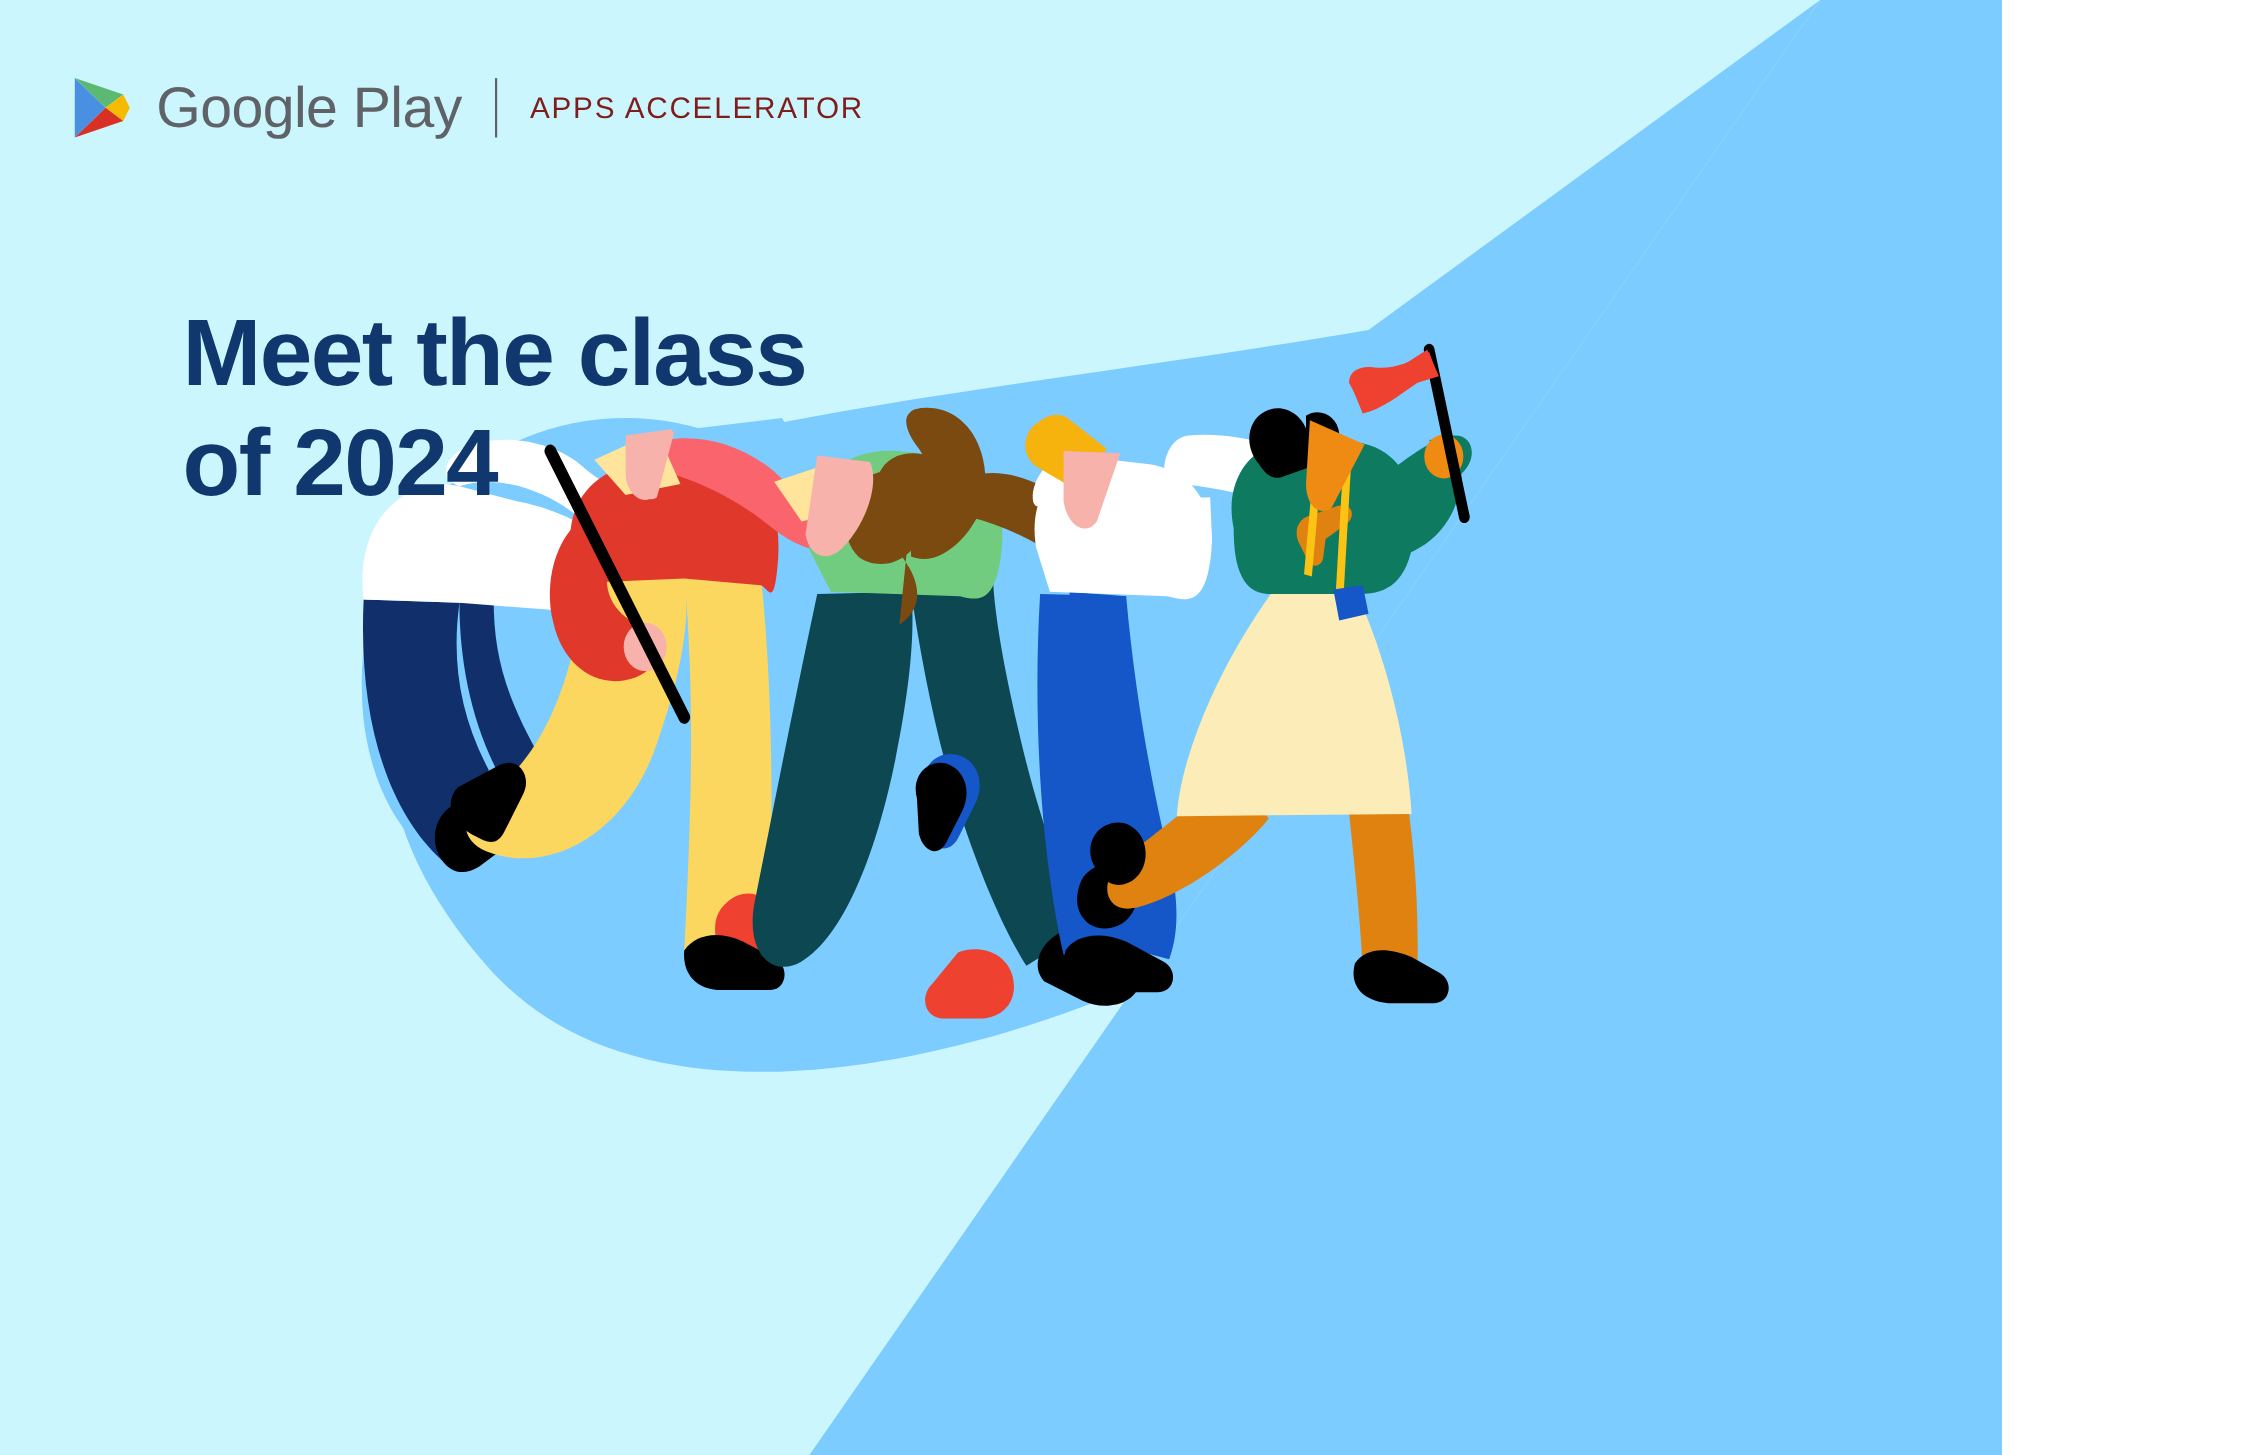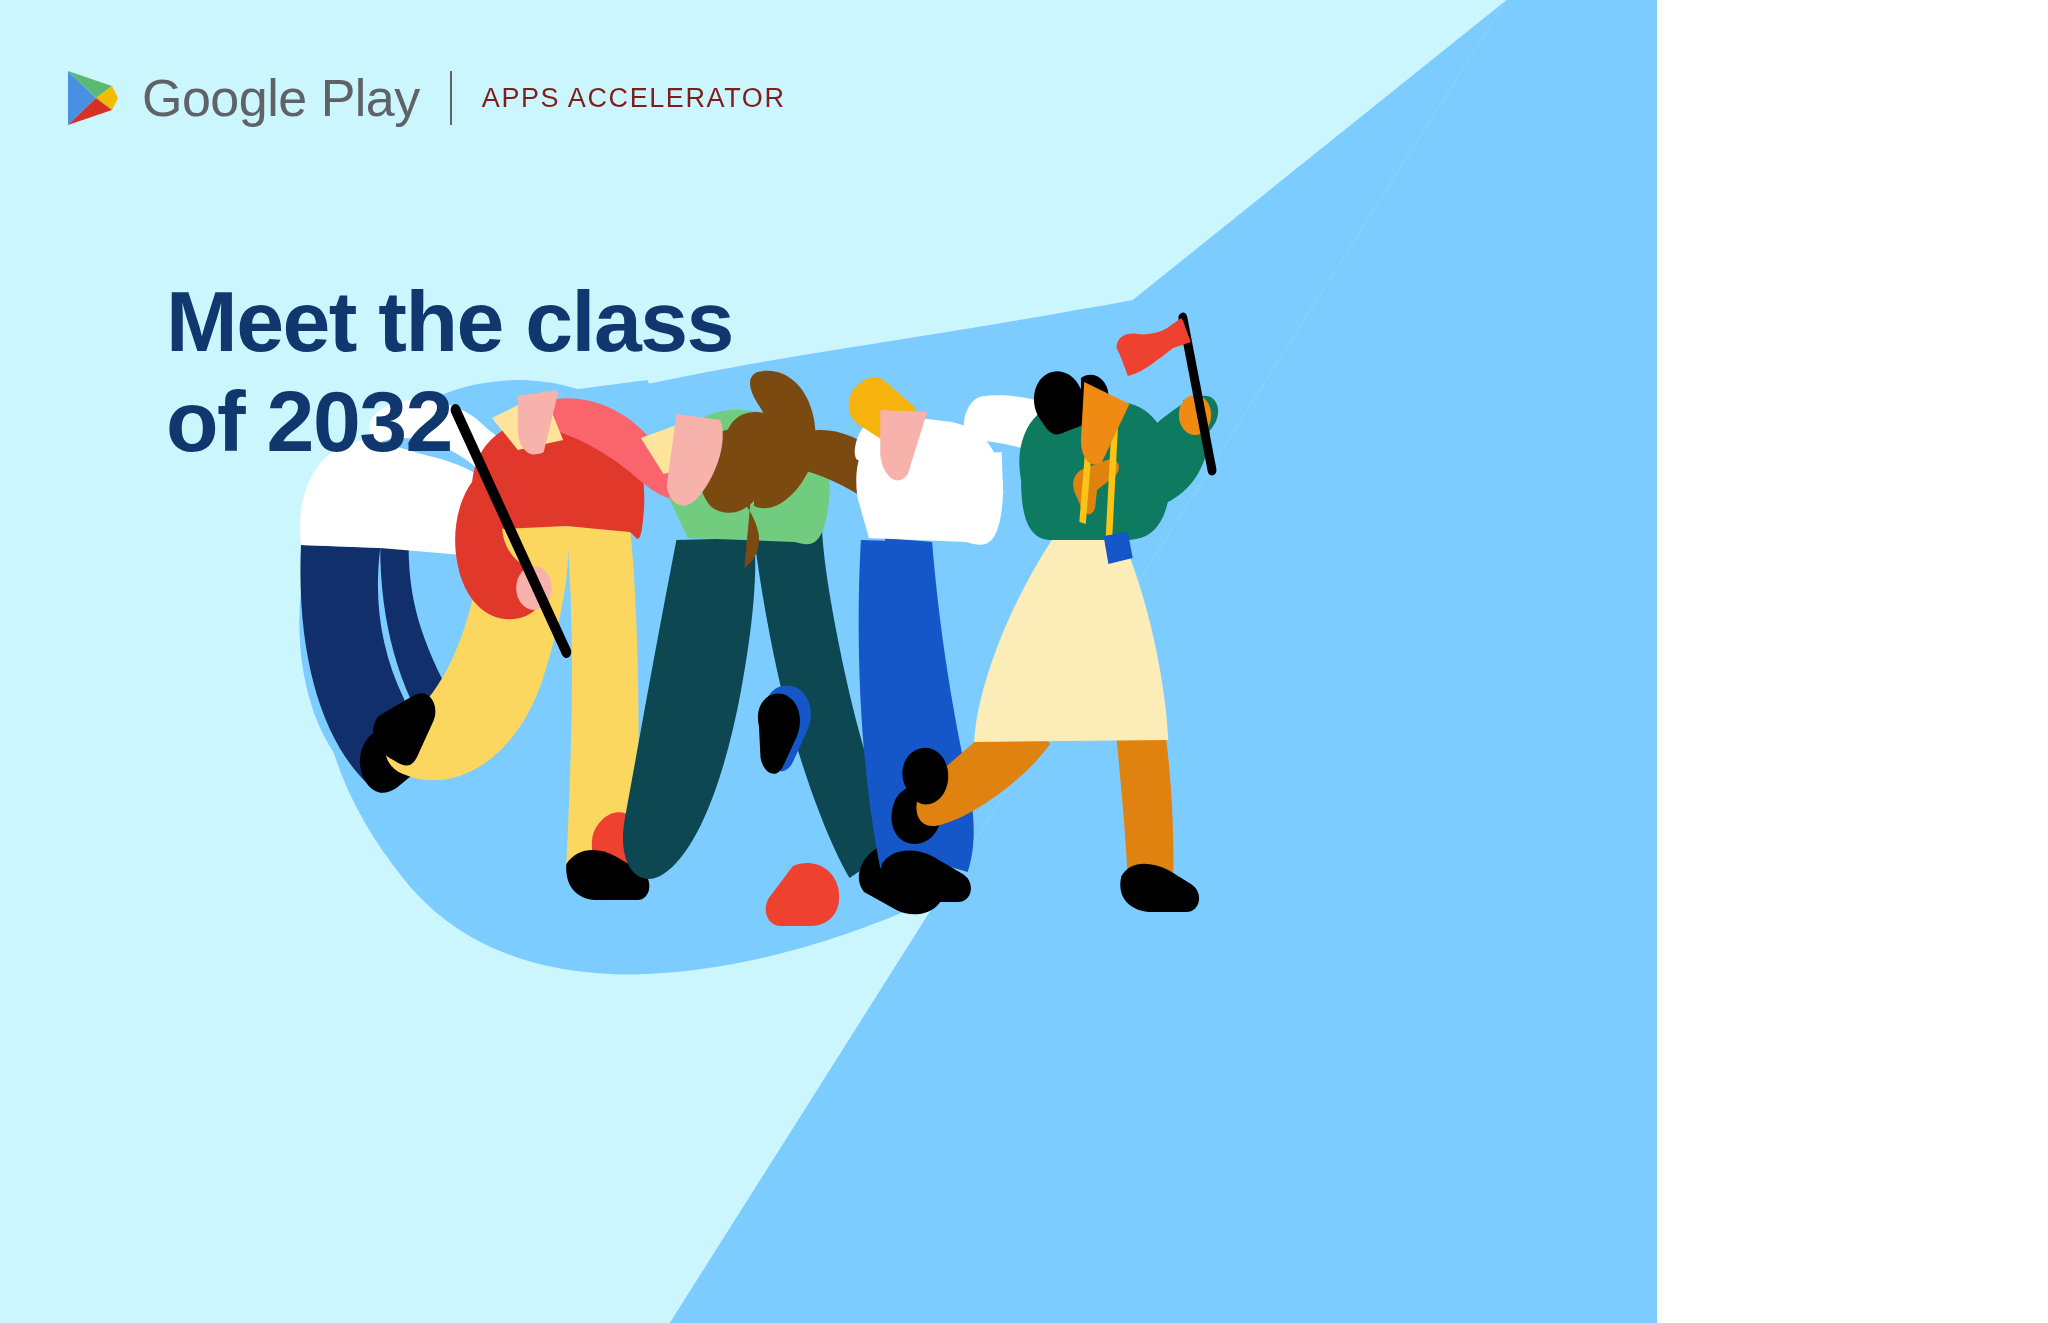--- a/index.html
+++ b/index.html
@@ -2,21 +2,21 @@
 <html><head>
 <meta charset="utf-8">
 <style>
   html, body {
     margin: 0;
     padding: 0;
     background: #ffffff;
   }
   #stage {
     position: relative;
-    width: 1657px;
+    width: 1820px;
     height: 1323px;
     overflow: hidden;
     background: #ccf6fd;
     font-family: "Liberation Sans", sans-serif;
   }
   #artboard {
     position: absolute;
     inset: 0;
     width: 100%;
     height: 100%;
@@ -444,15 +444,15 @@
       <path d="M2 3 L30 30 L46 18 Z" fill="#5bb974"></path>
       <path d="M30 30 L46 18 L52 30 L46 42 Z" fill="#f5bb00"></path>
       <path d="M2 57 L30 30 L46 42 Z" fill="#d93025"></path>
     </svg>
     <span class="logo-wordmark">Google Play</span>
     <span class="logo-divider"></span>
     <span class="logo-sub">APPS ACCELERATOR</span>
   </div>
 
   <h1 class="headline">Meet the class
-of 2032</h1>
+of 2024</h1>
 
 </div>
 
 </body></html>

